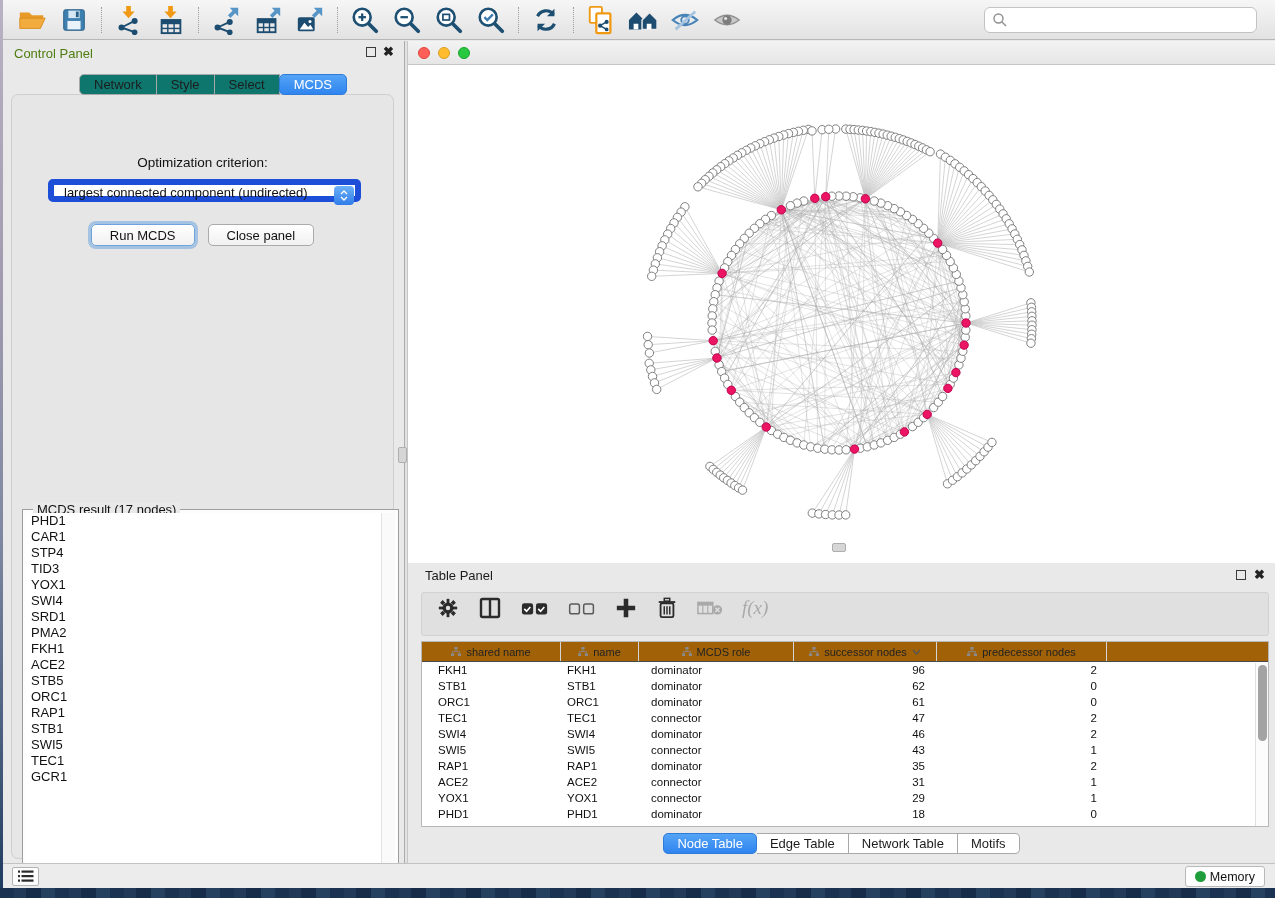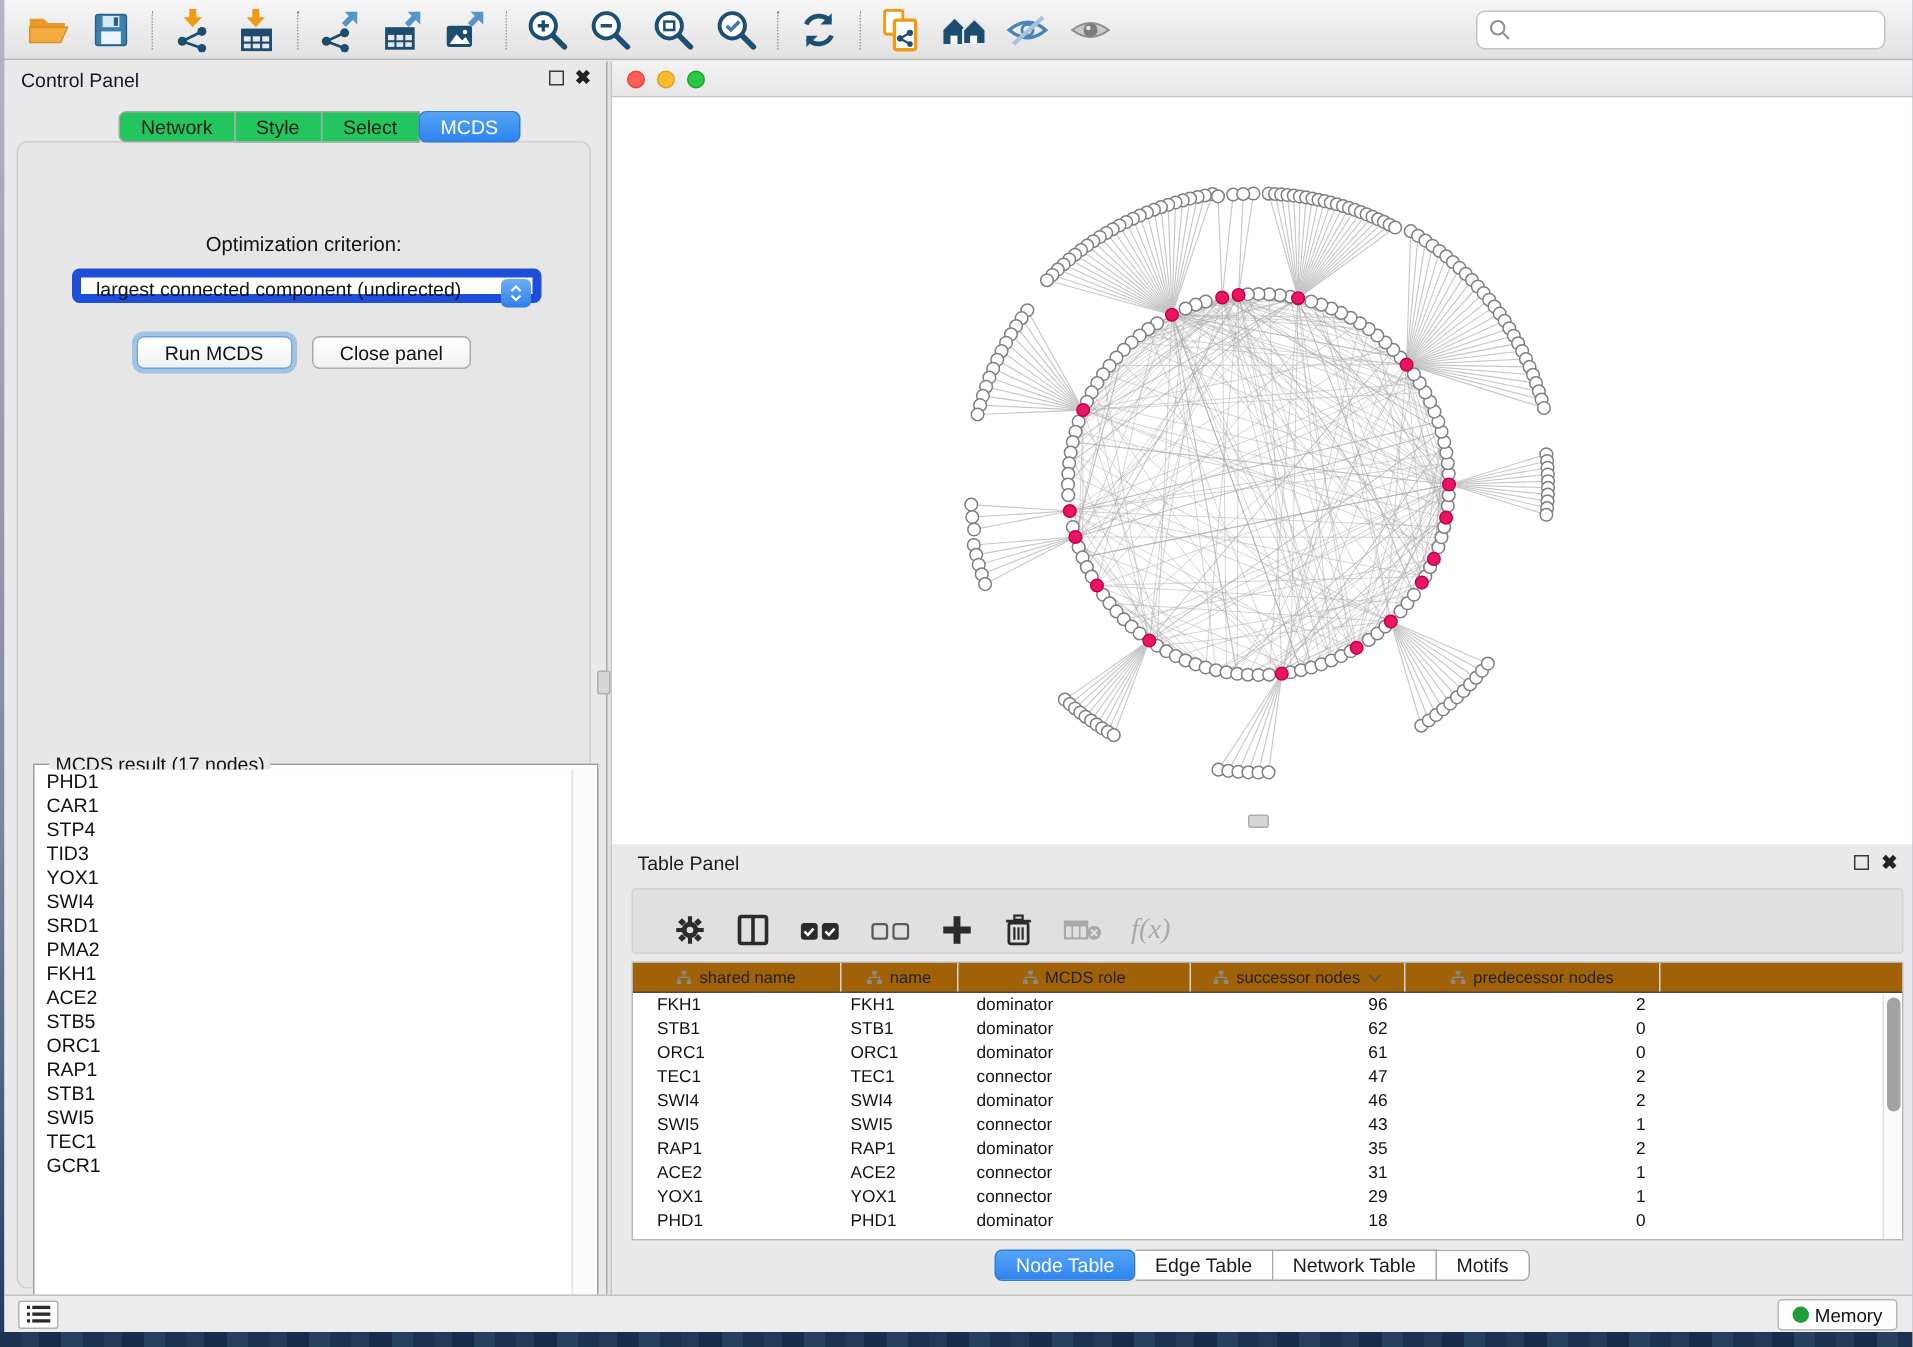--- a/index.html
+++ b/index.html
@@ -21,27 +21,27 @@
     display:flex; align-items:center; padding-left:8px; }
   .tb-icon { width:34px; height:32px; display:flex; align-items:center; justify-content:center; margin:0 4px; }
   .tb-sep { width:1px; height:26px; margin:0 6px; border-left:1px dotted #9d9d9d; }
   .search-wrap { position:absolute; right:18px; top:7px; width:273px; height:26px; background:#fff;
     border:1px solid #c3c3c3; border-radius:6px; display:flex; align-items:center; padding-left:7px; }
   .search-wrap input { border:none; outline:none; flex:1; font-size:12px; font-family:"Liberation Sans",sans-serif; background:transparent; }
 
   
   .control-panel { position:absolute; left:0; top:41px; width:399px; height:822px; background:#e9e9e9; }
   .panel-titlebar { position:relative; height:24px; }
-  .panel-title { position:absolute; left:11px; top:5px; font-size:13px; color:#0f172a; }
+  .panel-title { position:absolute; left:11px; top:5px; font-size:13px; color:#4d7c0f; }
   .win-btns { position:absolute; right:8px; top:5px; display:flex; gap:7px; align-items:center; }
   .float-box { width:10px; height:10px; border:1.5px solid #3a3a3a; }
   .close-x { font-size:13px; font-weight:bold; color:#222; line-height:11px; }
 
   .seg-tabs { position:absolute; left:76px; top:33px; display:flex; z-index:3; }
-  .seg-tab { height:21px; padding:0 14px; background:#22c55e; border:1px solid #a8a8a8; border-left:none;
+  .seg-tab { height:21px; padding:0 14px; background:#0f766e; border:1px solid #a8a8a8; border-left:none;
     font-size:13px; color:#1c1c1c; display:flex; align-items:center; }
   .seg-tab:first-child { border-left:1px solid #a8a8a8; border-radius:5px 0 0 5px; }
   .seg-tab.sel { background:linear-gradient(180deg,#55a4f6,#2f84ef); color:#fff; border:1px solid #2f7cd8;
     border-radius:5px; margin-left:-1px; }
   .seg-tab:last-child:not(.sel) { border-radius:0 5px 5px 0; }
 
   .cp-body { position:absolute; left:8px; top:53px; width:383px; height:765px; background:#e6e6e6;
     border:1px solid #cfcfcf; border-radius:7px; }
   .opt-label { position:absolute; left:0; right:0; top:60px; text-align:center; font-size:13.5px; color:#111; }
   .criterion { position:absolute; left:36px; top:84px; width:313px; height:23px; background:#fff;
@@ -83,21 +83,21 @@
   .e-in  { stroke:#a9a9a9; stroke-width:.6; opacity:.55; }
   .e-fan { stroke:#c3c3c3; stroke-width:.75; opacity:.95; }
   .n-ring { fill:#fff; stroke:#7f7f7f; stroke-width:1; }
   .n-hub  { stroke:#c2004f; stroke-width:1; }
 
   
   .table-panel { position:absolute; left:404px; top:563px; width:868px; height:300px; background:#e9e9e9; border-left:1px solid #c6c6c6; }
   .tp-title { position:absolute; left:17px; top:5px; font-size:13px; color:#1c1c1c; }
   .tp-winbtns { position:absolute; right:10px; top:6px; display:flex; gap:8px; align-items:center; }
   .tp-toolbar { position:absolute; left:13px; top:29px; width:848px; height:44px; background:#e0e0e0;
-    border:1px solid #d2d2d2; border-radius:3px; display:flex; align-items:flex-end; padding-left:27px; gap:19px; }
+    border:1px solid #d2d2d2; border-radius:3px; display:flex; align-items:flex-start; padding-left:15px; gap:19px; }
   .tp-tool { display:flex; align-items:center; justify-content:center; height:30px; }
   .fx-label { font-family:"Liberation Serif",serif; font-style:italic; font-size:19px; color:#a9a9a9; }
 
   .grid { position:absolute; left:13px; top:78px; width:848px; height:186px; background:#fff; border:1px solid #b7b7b7; }
   .grid-head { display:flex; height:20px; background:#a16207; border-bottom:1.5px solid #4a4a4a; }
   .gh-cell { display:flex; align-items:center; justify-content:center; gap:5px; border-right:1px solid #d4d4d4;
     font-size:11px; color:#222; position:relative; }
   .grid-body .g-row { display:flex; height:16px; font-size:11.5px; color:#111; align-items:center; }
   .g-cell { overflow:hidden; white-space:nowrap; }
   .c0{width:139px;} .c1{width:78px;} .c2{width:155px;} .c3{width:143px;} .c4{width:170px;}

